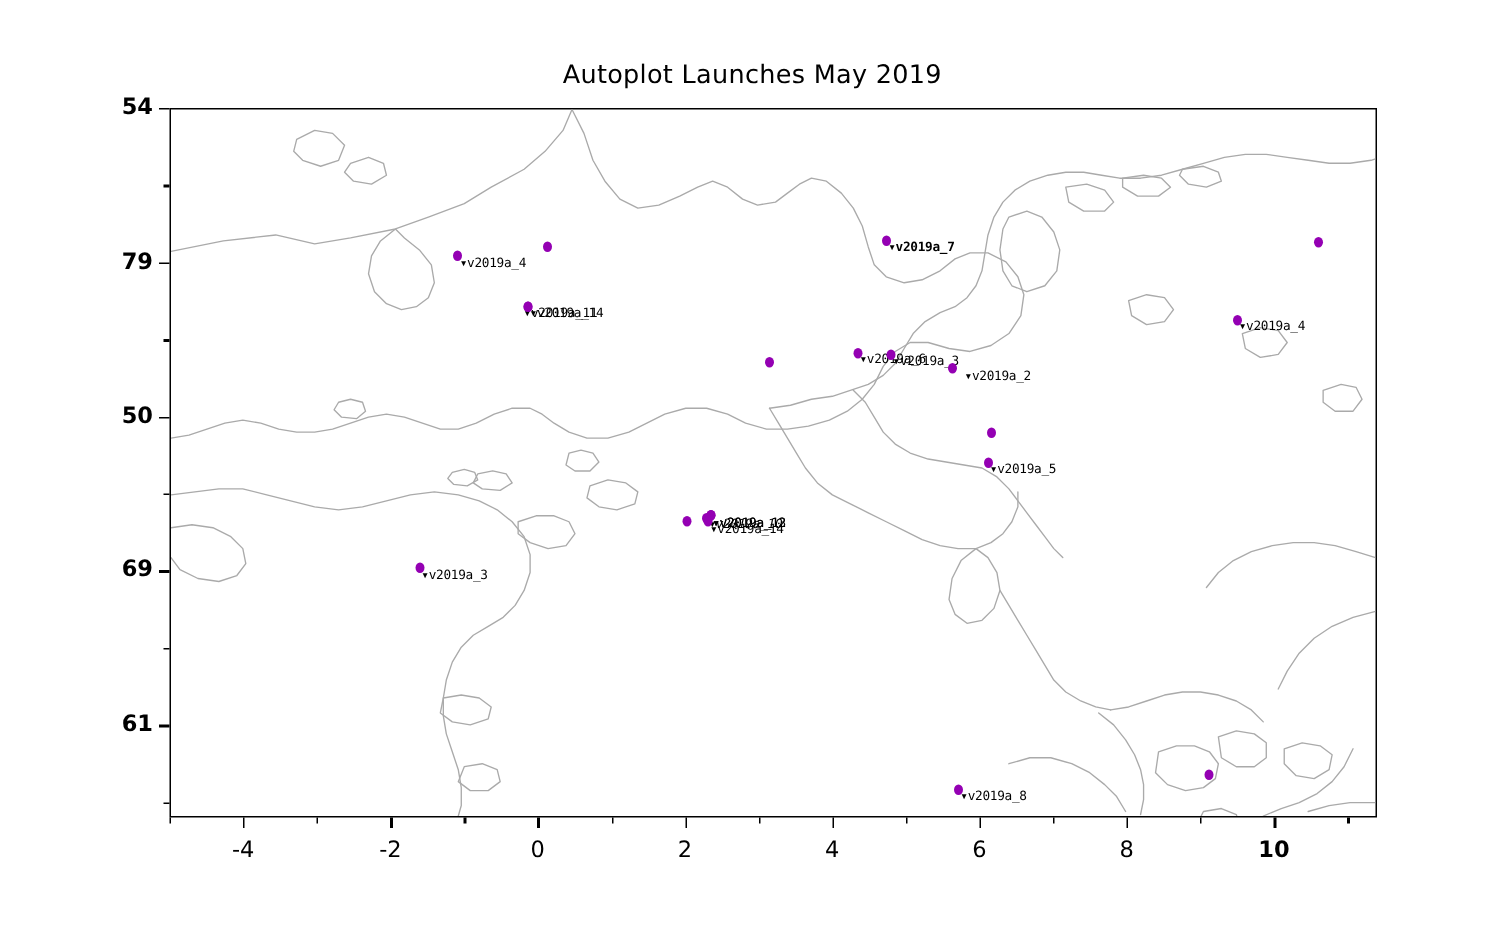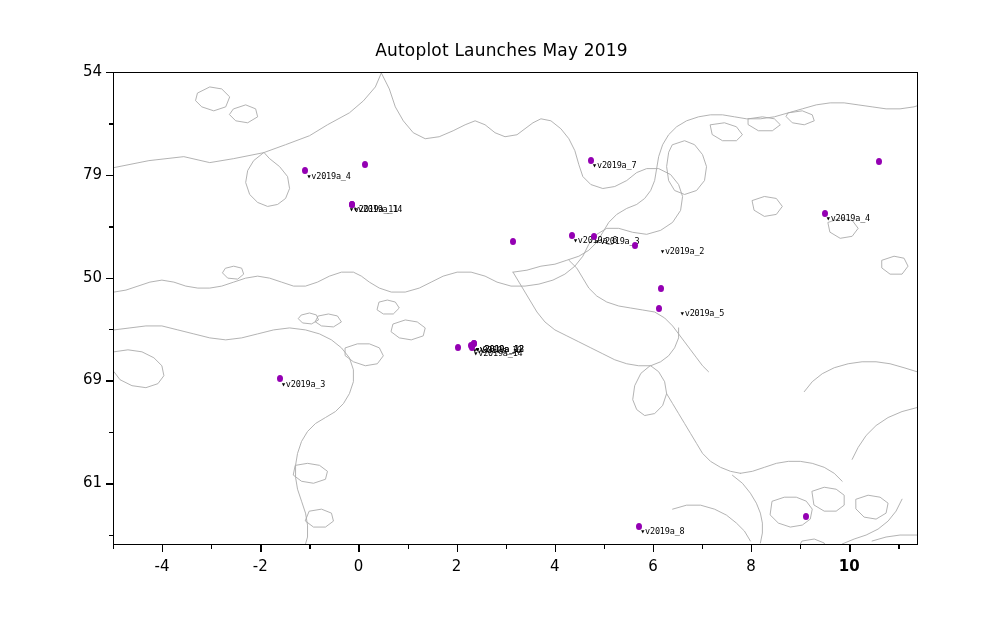--- a/index.html
+++ b/index.html
@@ -60,20 +60,21 @@
     font-size:15px;color:#000;
     text-align:center;width:60px;margin-left:-30px;
     top:557px;
   }
   .ytl{
     position:absolute;
     font-size:15px;color:#000;
     text-align:right;width:42px;
     margin-top:-10px;
     left:60px;
+    font-weight:bold;
   }
 </style>
 </head>
 <body>
 
 <div id="figure">
 
   <div id="chart-title">Autoplot Launches May 2019</div>
 
   <div id="plot-area">
@@ -154,34 +155,34 @@
 
     <div id="points-layer">
         <div class="pt" style="left: 191.433px; top: 97.6848px;"></div>
         <div class="lbl" style="left: 192.433px; top: 98.6848px;">▾v2019a_4</div>
         <div class="pt" style="left: 251.317px; top: 91.5152px;"></div>
         <div class="pt" style="left: 238.064px; top: 131.103px;"></div>
         <div class="lbl" style="left: 235px; top: 132.103px;">▾v2019a_11</div>
         <div class="pt" style="left: 238.064px; top: 131.103px;"></div>
         <div class="lbl" style="left: 239.064px; top: 132.103px;">▾v2019a_14</div>
         <div class="pt" style="left: 477.11px; top: 87.4022px;"></div>
-        <div class="lbl" style="left: 478.11px; top: 88.4022px;">▾v2019a_7</div>
+        <div class="lbl" style="left: 478.11px; top: 88.4022px; font-weight: bold;">▾v2019a_7</div>
         <div class="pt" style="left: 764.75px; top: 88.4304px;"></div>
         <div class="pt" style="left: 710.756px; top: 140.358px;"></div>
         <div class="lbl" style="left: 711.756px; top: 141.358px;">▾v2019a_4</div>
         <div class="pt" style="left: 457.966px; top: 162.465px;"></div>
         <div class="lbl" style="left: 458.966px; top: 163.465px;">▾v2019a_6</div>
         <div class="pt" style="left: 480.055px; top: 163.493px;"></div>
         <div class="lbl" style="left: 481.055px; top: 164.493px;">▾v2019a_3</div>
         <div class="pt" style="left: 521.287px; top: 172.748px;"></div>
-        <div class="lbl" style="left: 546px; top: 173.748px;">▾v2019a_2</div>
+        <div class="lbl" style="left: 529px; top: 173.748px;">▾v2019a_2</div>
         <div class="pt" style="left: 398.573px; top: 168.121px;"></div>
         <div class="pt" style="left: 546.811px; top: 215.935px;"></div>
         <div class="pt" style="left: 544.848px; top: 235.472px;"></div>
-        <div class="lbl" style="left: 545.848px; top: 236.472px; margin-left: 20px;">▾v2019a_5</div>
+        <div class="lbl" style="left: 545.848px; top: 236.472px;">▾v2019a_5</div>
         <div class="pt" style="left: 359.796px; top: 270.947px;"></div>
         <div class="lbl" style="left: 360.796px; top: 271.947px;">▾v2019a_12</div>
         <div class="pt" style="left: 359.796px; top: 270.947px;"></div>
         <div class="lbl" style="left: 360.796px; top: 271.947px;">▾v2019a_13</div>
         <div class="pt" style="left: 357.341px; top: 272.489px;"></div>
         <div class="lbl" style="left: 358.341px; top: 273.489px; font-style: italic;">▾v2019a_10</div>
         <div class="pt" style="left: 358.323px; top: 274.546px;"></div>
         <div class="lbl" style="left: 359.323px; top: 275.546px;">▾v2019a_14</div>
         <div class="pt" style="left: 343.598px; top: 274.546px;"></div>
         <div class="pt" style="left: 165.909px; top: 305.908px;"></div>

